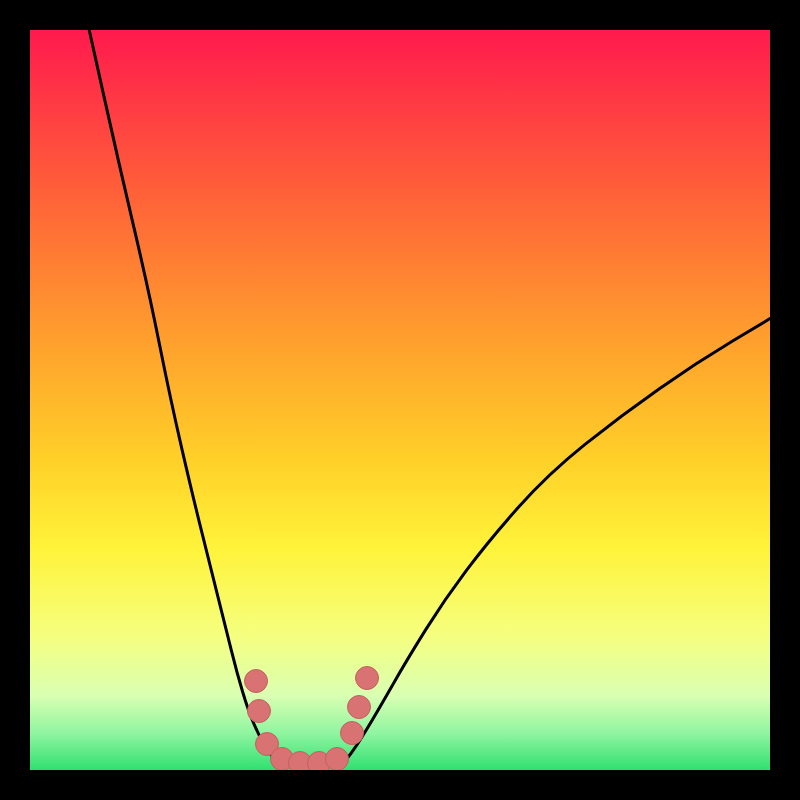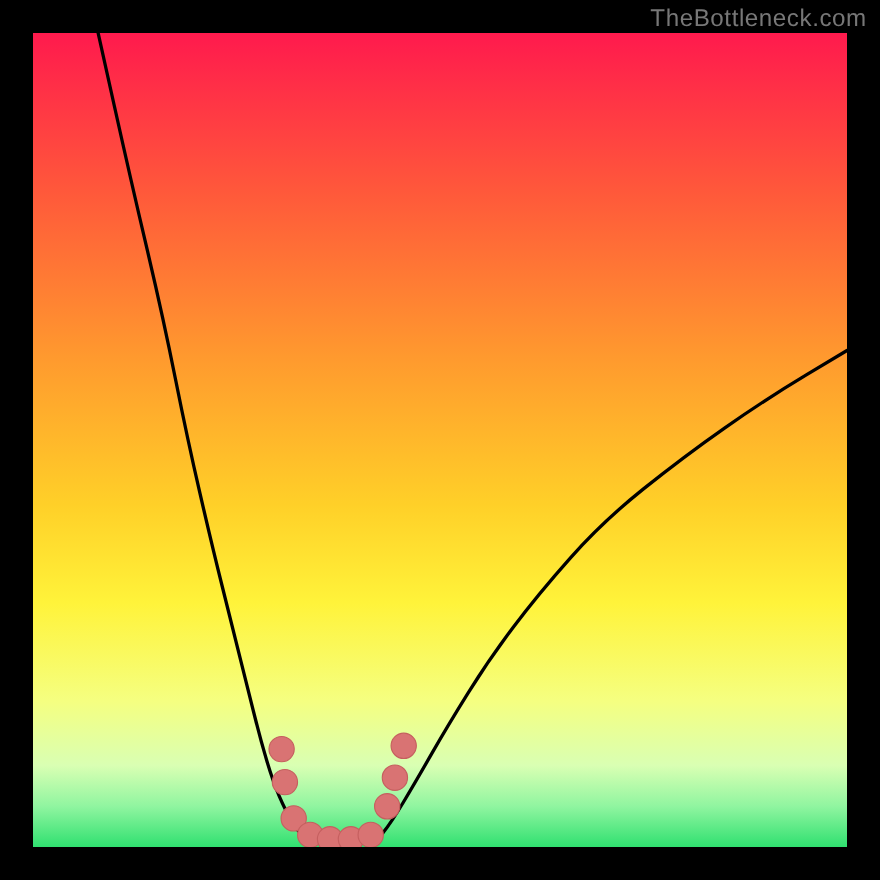--- a/index.html
+++ b/index.html
@@ -54,21 +54,20 @@
     letter-spacing: 0.5px;
     z-index: 20;
     user-select: none;
   }
 </style>
 </head>
 <body>
 
 <div class="stage">
 
-  <div class="watermark">TheBottleneck.com</div>
 
   <div class="plot-area">
     <svg class="gradient" viewBox="0 0 740 740" preserveAspectRatio="none">
       <defs>
         <linearGradient id="bg" x1="0" y1="0" x2="0" y2="1">
             <stop offset="0%" stop-color="#ff1a4d"></stop>
             <stop offset="20%" stop-color="#ff5a3a"></stop>
             <stop offset="40%" stop-color="#ff9a2e"></stop>
             <stop offset="57.99999999999999%" stop-color="#ffd028"></stop>
             <stop offset="70%" stop-color="#fff33a"></stop>

